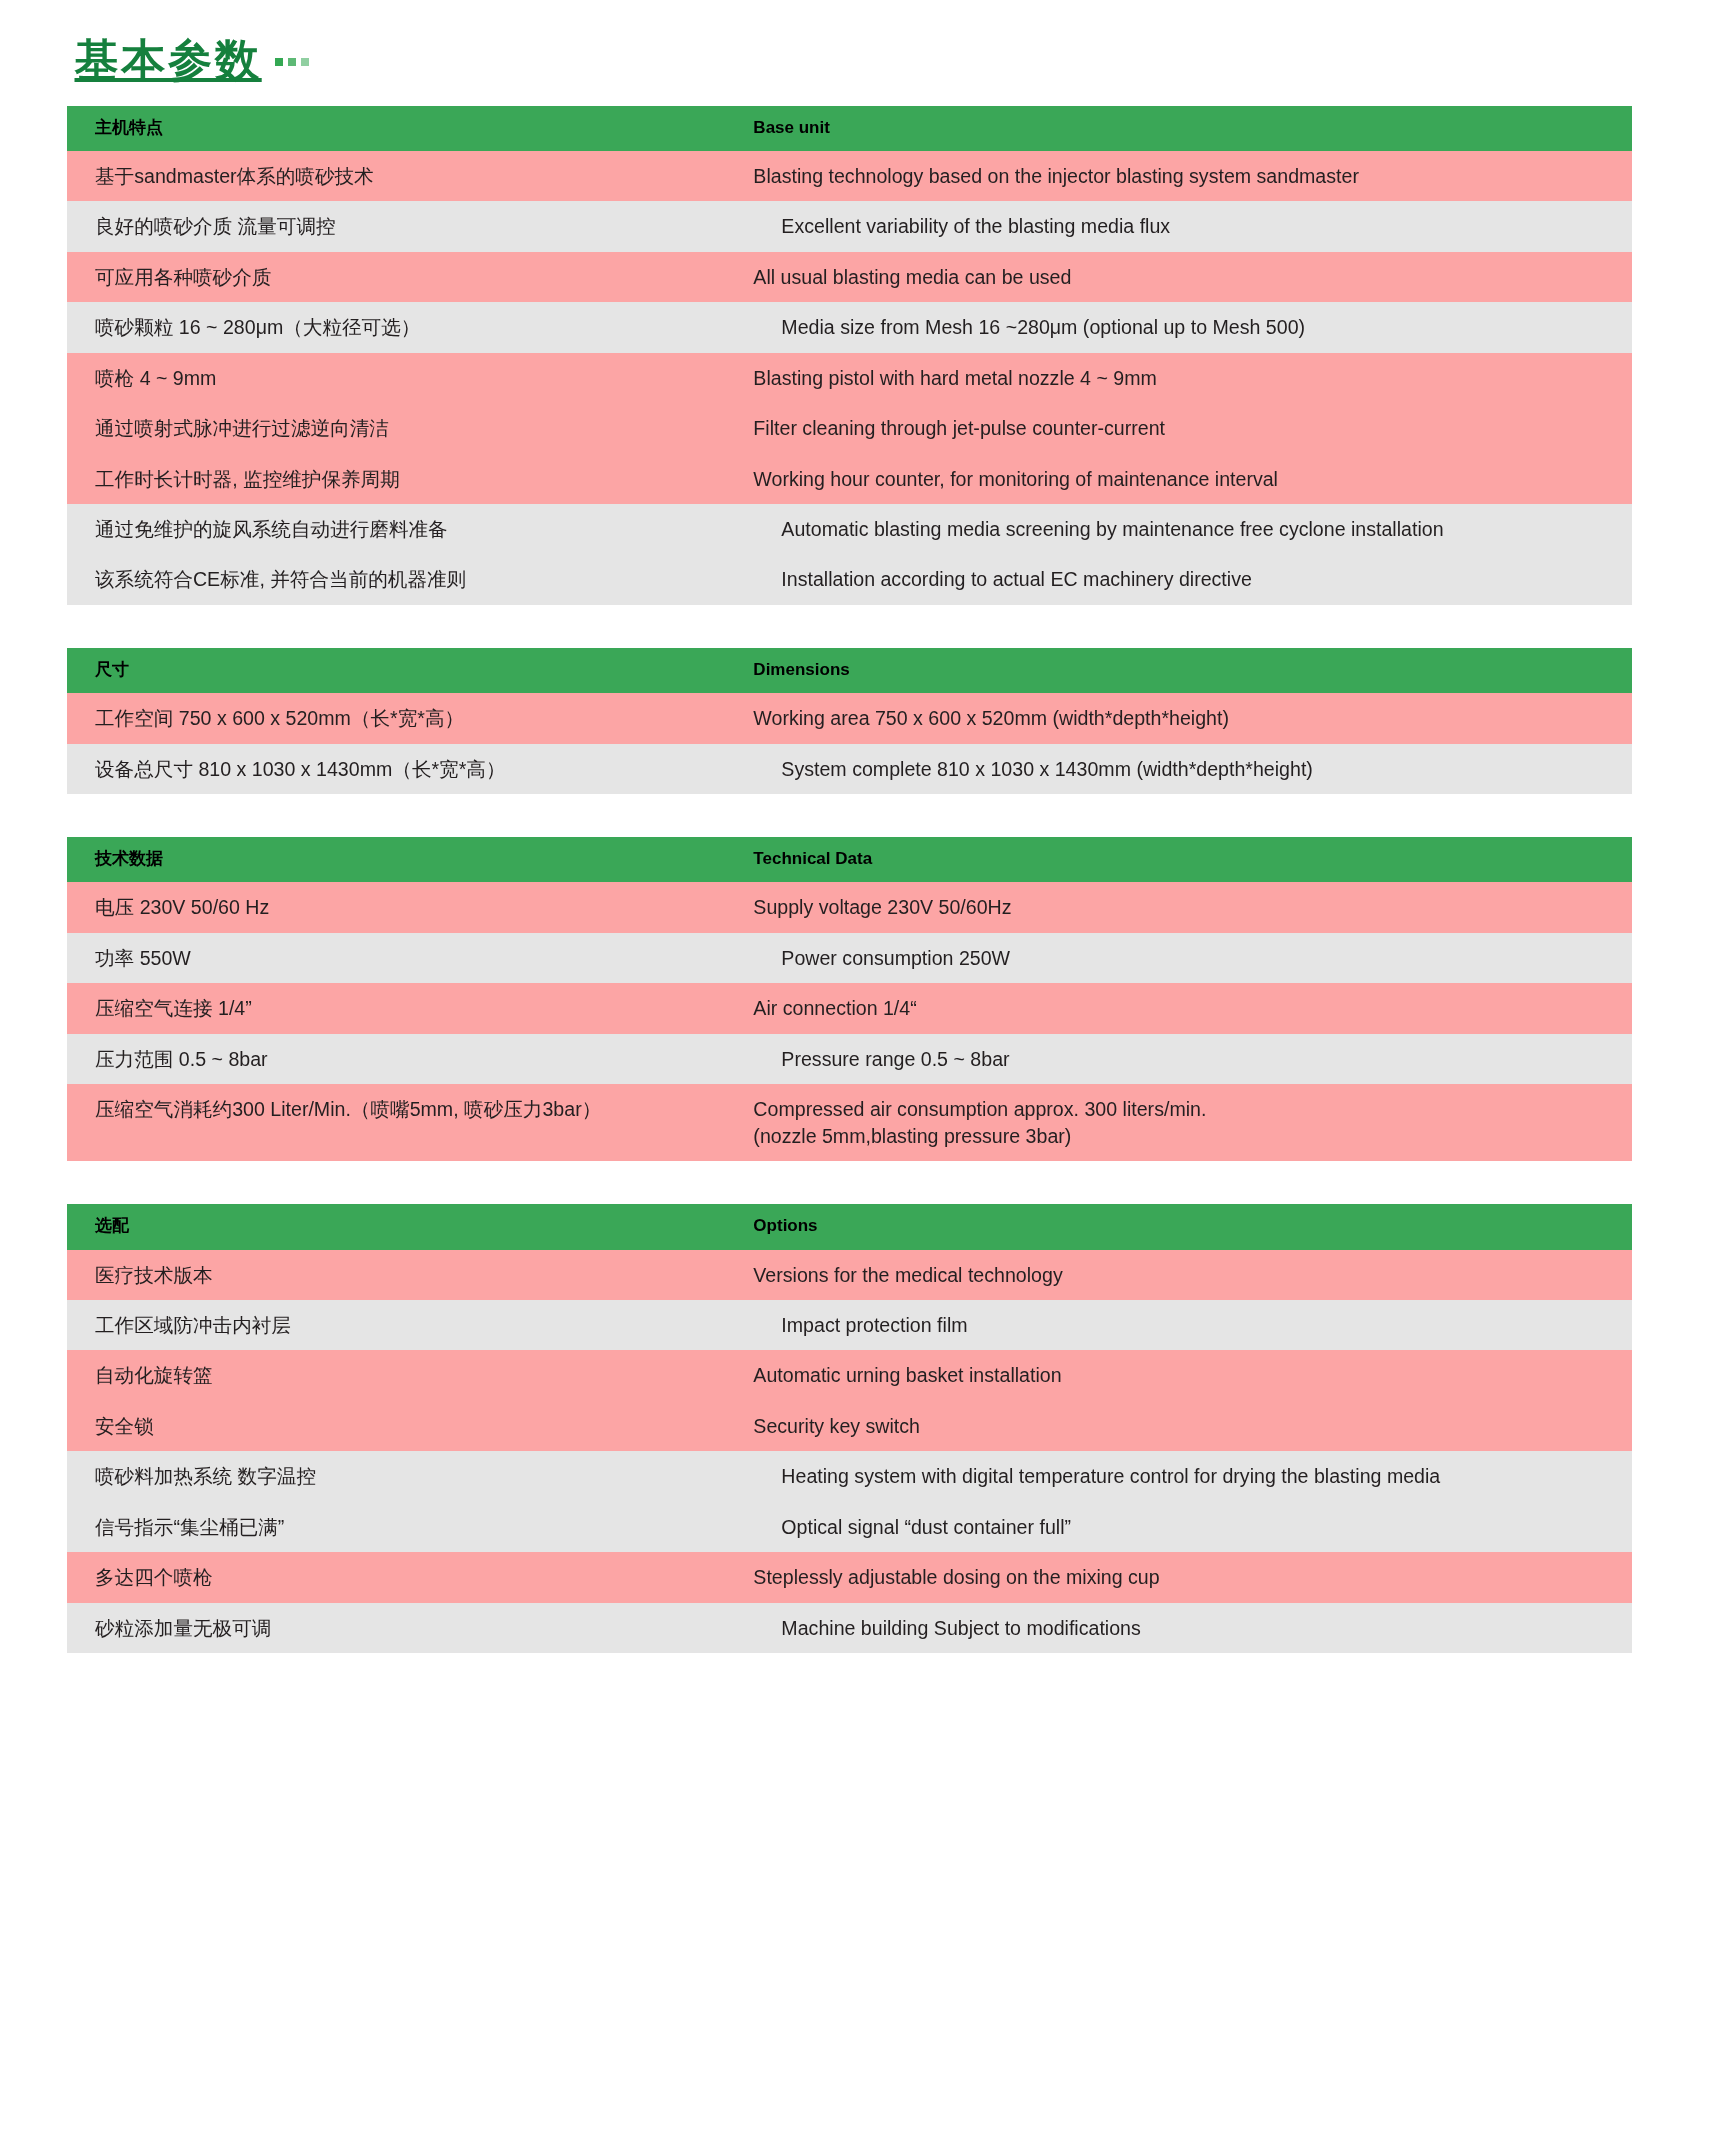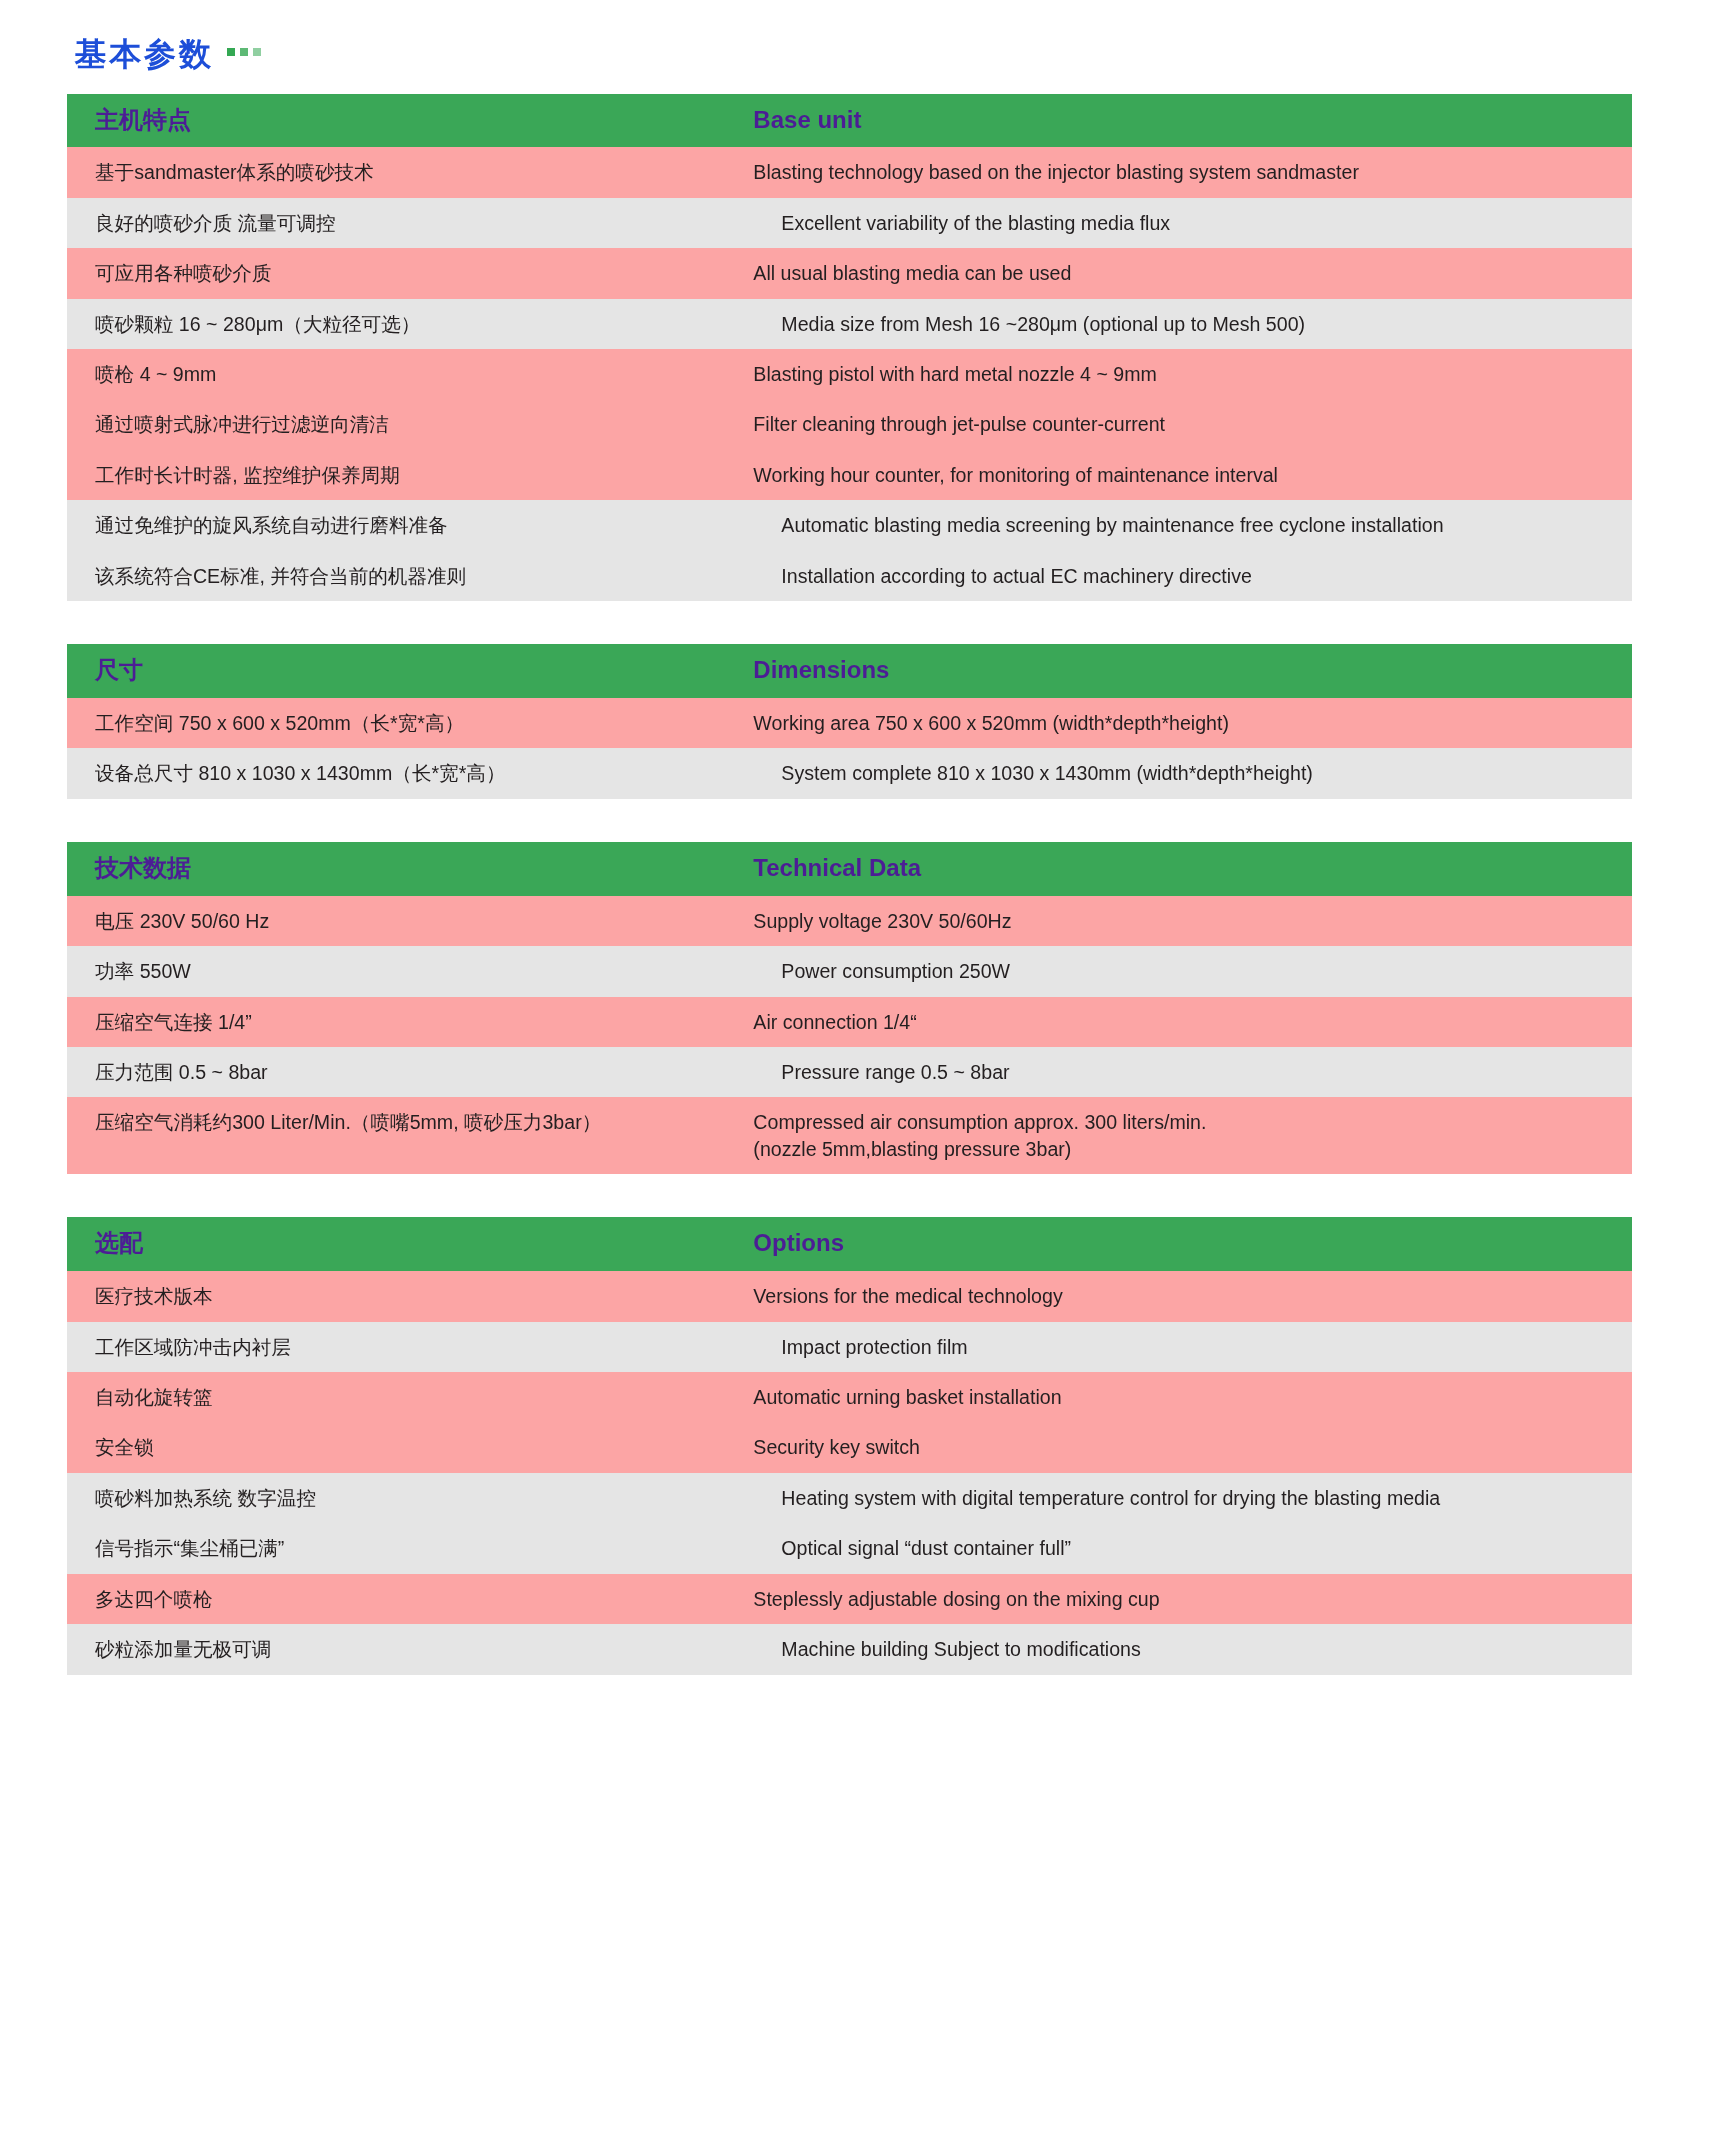--- a/index.html
+++ b/index.html
@@ -20,25 +20,26 @@
     padding: 17px 93px 0 67px;
   }
   
   .page-heading {
     display: flex;
     align-items: baseline;
     gap: 13px;
     margin: 20.5px 0 24px 7.5px;
   }
   .page-heading .title {
-    font-size: 32px;
+    font-size: 44px;
     font-weight: bold;
-    color: #1d4ed8;
+    color: #15803d;
     letter-spacing: 2.8px;
     line-height: 1;
+    text-decoration: underline;
   }
   .dots {
     display: inline-flex;
     gap: 4.7px;
     position: relative;
     top: -8.4px;
   }
   .dots i {
     display: block;
     width: 8.4px;
@@ -49,22 +50,22 @@
   .dots i:nth-child(2) { opacity: .8; }
   .dots i:nth-child(3) { opacity: .55; }
 
   
   .section {
     margin-bottom: 43px;
   }
   .section-header {
     display: flex;
     background: #3aa757;
-    color: #4c1d95;
-    font-size: 24px;
+    color: #000000;
+    font-size: 17px;
     font-weight: bold;
     line-height: 1.2;
     padding: 12px 0 13px 0;
   }
   .section-header .col-cn {
     width: 43.5%;
     padding-left: 28px;
     box-sizing: border-box;
   }
   .section-header .col-en {

